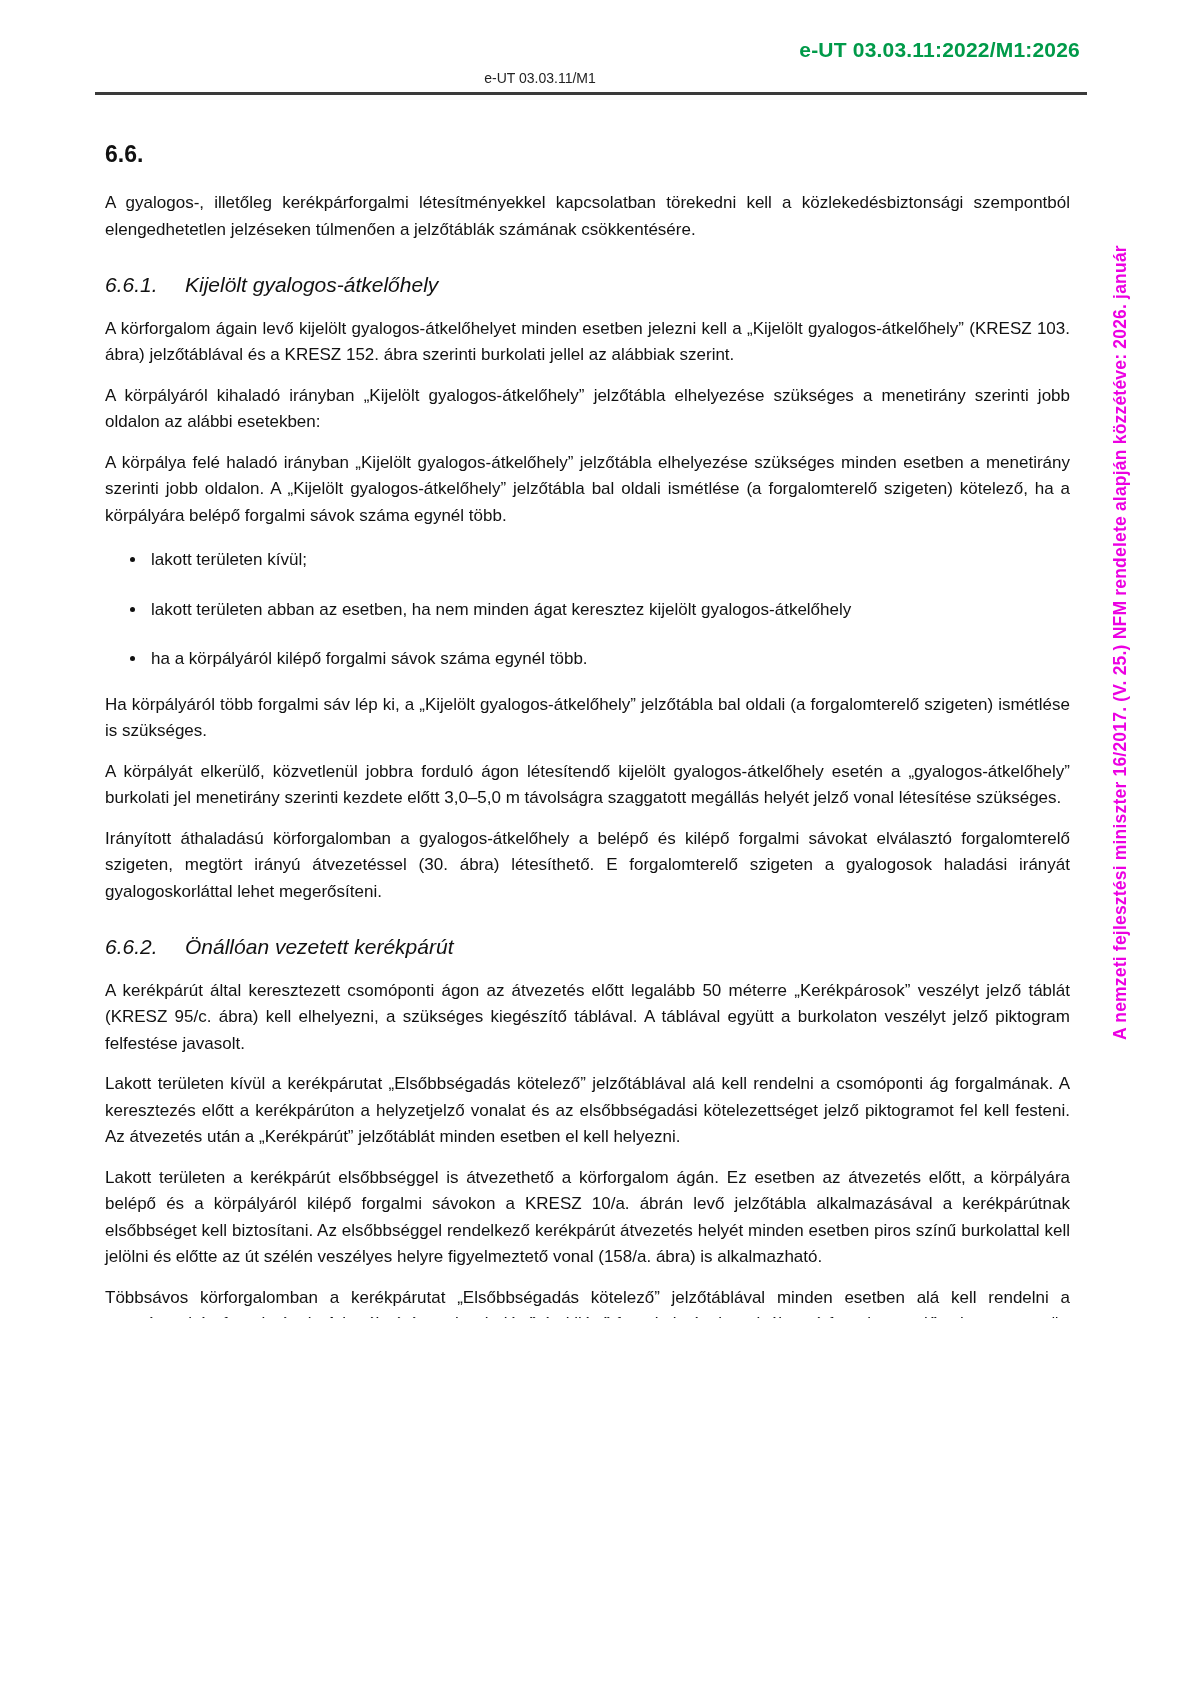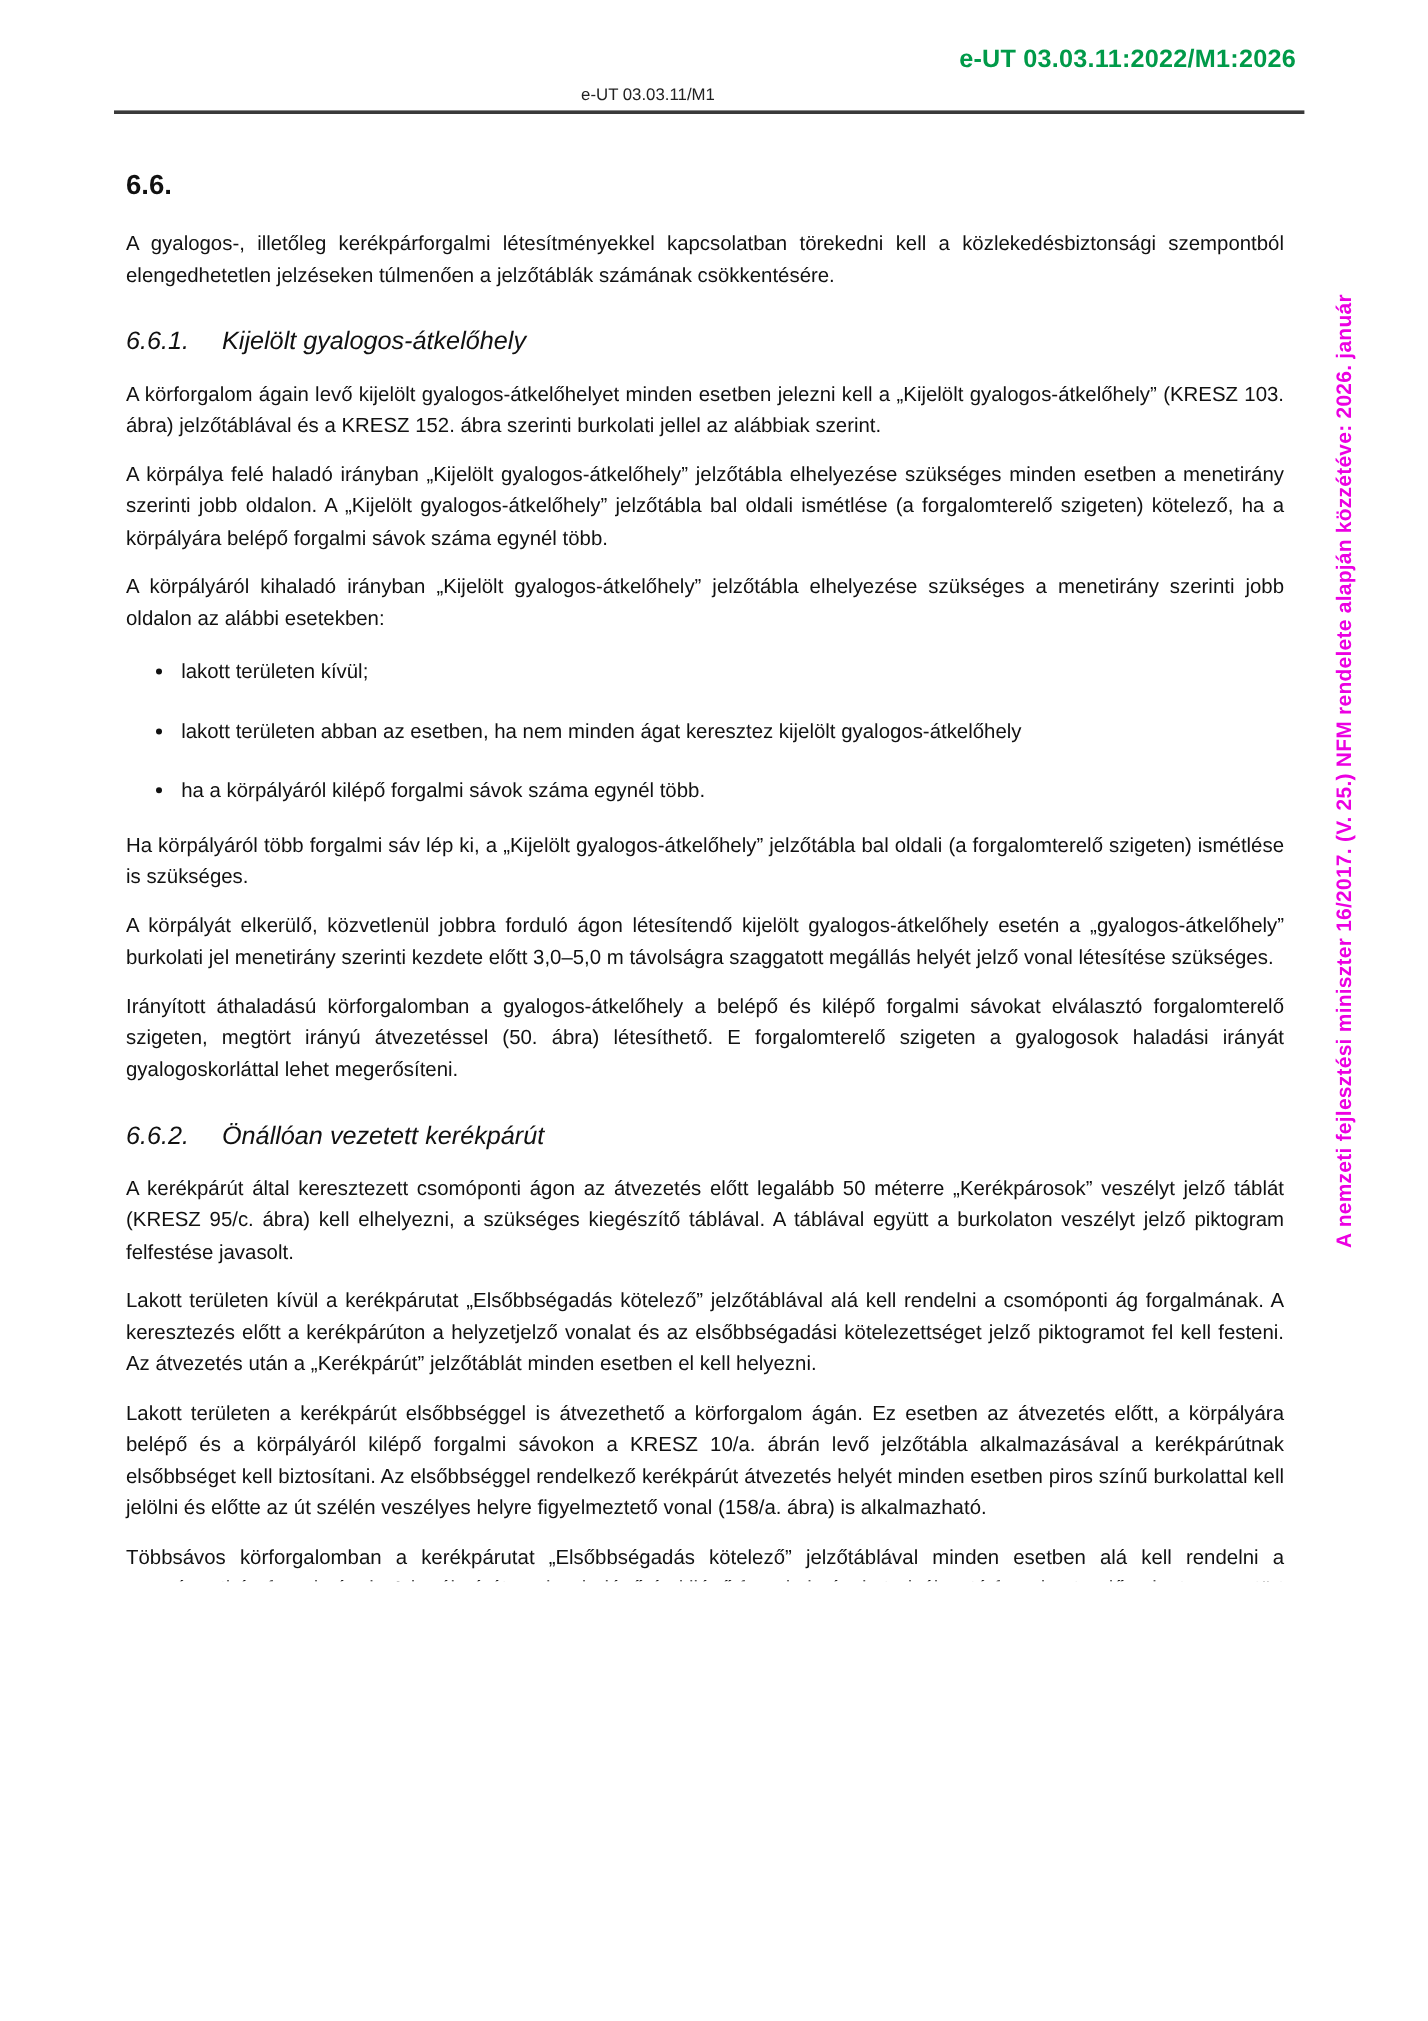--- a/index.html
+++ b/index.html
@@ -156,32 +156,32 @@
     <h1 class="sec-h1">
       <span class="h-num">6.6.</span>
     </h1>
     <p class="para">A gyalogos-, illetőleg kerékpárforgalmi létesítményekkel kapcsolatban törekedni kell a közlekedésbiztonsági szempontból elengedhetetlen jelzéseken túlmenően a jelzőtáblák számának csökkentésére.</p>
 
     <h2 class="sec-h2">
       <span class="h-num">6.6.1.</span>
       <span class="h-title">Kijelölt gyalogos-átkelőhely</span>
     </h2>
     <p class="para">A körforgalom ágain levő kijelölt gyalogos-átkelőhelyet minden esetben jelezni kell a „Kijelölt gyalogos-átkelőhely” (KRESZ 103. ábra) jelzőtáblával és a KRESZ 152. ábra szerinti burkolati jellel az alábbiak szerint.</p>
+    <p class="para">A körpályáról kihaladó irányban „Kijelölt gyalogos-átkelőhely” jelzőtábla elhelyezése szükséges a menetirány szerinti jobb oldalon az alábbi esetekben:</p>
     <p class="para">A körpálya felé haladó irányban „Kijelölt gyalogos-átkelőhely” jelzőtábla elhelyezése szükséges minden esetben a menetirány szerinti jobb oldalon. A „Kijelölt gyalogos-átkelőhely” jelzőtábla bal oldali ismétlése (a forgalomterelő szigeten) kötelező, ha a körpályára belépő forgalmi sávok száma egynél több.</p>
-    <p class="para">A körpályáról kihaladó irányban „Kijelölt gyalogos-átkelőhely” jelzőtábla elhelyezése szükséges a menetirány szerinti jobb oldalon az alábbi esetekben:</p>
 
     <ul class="bullets">
       <li><span>lakott területen kívül;</span></li>
       <li><span>lakott területen abban az esetben, ha nem minden ágat keresztez kijelölt gyalogos-átkelőhely</span></li>
       <li><span>ha a körpályáról kilépő forgalmi sávok száma egynél több.</span></li>
     </ul>
 
     <p class="para">Ha körpályáról több forgalmi sáv lép ki, a „Kijelölt gyalogos-átkelőhely” jelzőtábla bal oldali (a forgalomterelő szigeten) ismétlése is szükséges.</p>
     <p class="para">A körpályát elkerülő, közvetlenül jobbra forduló ágon létesítendő kijelölt gyalogos-átkelőhely esetén a „gyalogos-átkelőhely” burkolati jel menetirány szerinti kezdete előtt 3,0–5,0 m távolságra szaggatott megállás helyét jelző vonal létesítése szükséges.</p>
-    <p class="para">Irányított áthaladású körforgalomban a gyalogos-átkelőhely a belépő és kilépő forgalmi sávokat elválasztó forgalomterelő szigeten, megtört irányú átvezetéssel (50. ábra) létesíthető. E forgalomterelő szigeten a gyalogosok haladási irányát gyalogoskorláttal lehet megerősíteni.</p>
+    <p class="para">Irányított áthaladású körforgalomban a gyalogos-átkelőhely a belépő és kilépő forgalmi sávokat elválasztó forgalomterelő szigeten, megtört irányú átvezetéssel (30. ábra) létesíthető. E forgalomterelő szigeten a gyalogosok haladási irányát gyalogoskorláttal lehet megerősíteni.</p>
 
     <h2 class="sec-h2">
       <span class="h-num">6.6.2.</span>
       <span class="h-title">Önállóan vezetett kerékpárút</span>
     </h2>
     <p class="para">A kerékpárút által keresztezett csomóponti ágon az átvezetés előtt legalább 50 méterre „Kerékpárosok” veszélyt jelző táblát (KRESZ 95/c. ábra) kell elhelyezni, a szükséges kiegészítő táblával. A táblával együtt a burkolaton veszélyt jelző piktogram felfestése javasolt.</p>
     <p class="para">Lakott területen kívül a kerékpárutat „Elsőbbségadás kötelező” jelzőtáblával alá kell rendelni a csomóponti ág forgalmának. A keresztezés előtt a kerékpárúton a helyzetjelző vonalat és az elsőbbségadási kötelezettséget jelző piktogramot fel kell festeni. Az átvezetés után a „Kerékpárút” jelzőtáblát minden esetben el kell helyezni.</p>
     <p class="para">Lakott területen a kerékpárút elsőbbséggel is átvezethető a körforgalom ágán. Ez esetben az átvezetés előtt, a körpályára belépő és a körpályáról kilépő forgalmi sávokon a KRESZ 10/a. ábrán levő jelzőtábla alkalmazásával a kerékpárútnak elsőbbséget kell biztosítani. Az elsőbbséggel rendelkező kerékpárút átvezetés helyét minden esetben piros színű burkolattal kell jelölni és előtte az út szélén veszélyes helyre figyelmeztető vonal (158/a. ábra) is alkalmazható.</p>
     <p class="para">Többsávos körforgalomban a kerékpárutat „Elsőbbségadás kötelező” jelzőtáblával minden esetben alá kell rendelni a csomóponti ág forgalmának. A kerékpárút csak a belépő és kilépő forgalmi sávokat elválasztó forgalomterelő szigeten megtört irányú átvezetéssel létesíthető. A forgalomterelő szigeten a kerékpárosok megtört irányú átvezetését korláttal lehet megerősíteni.</p>
 

